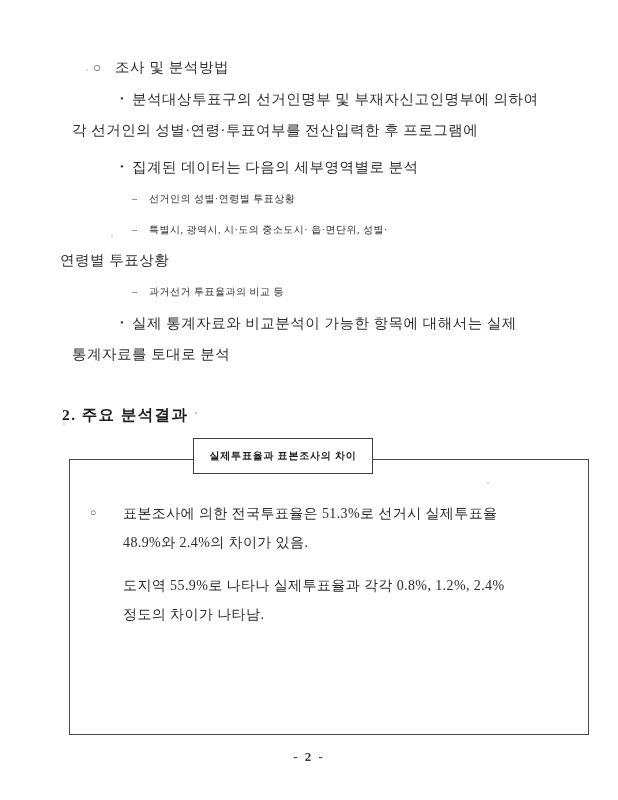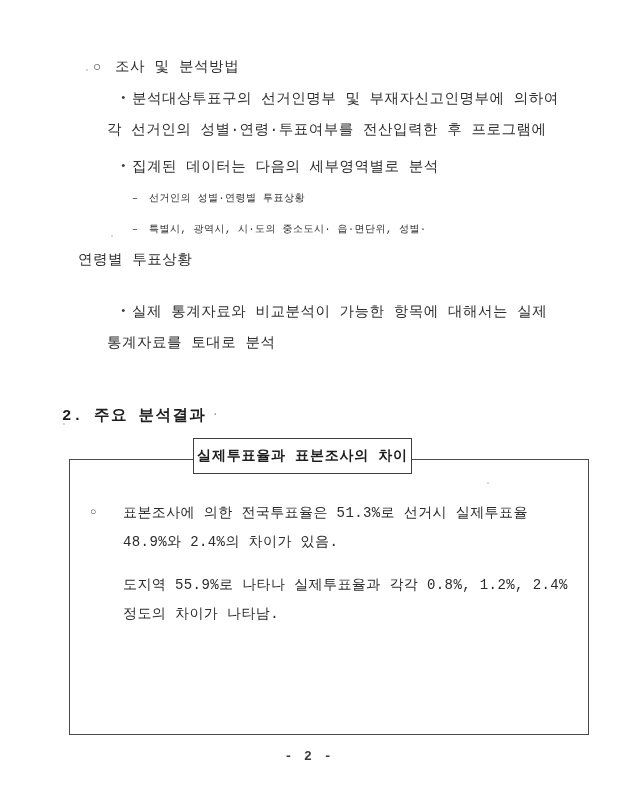--- a/index.html
+++ b/index.html
@@ -9,21 +9,21 @@
     background: #ffffff;
   }
 
   .page {
     position: relative;
     width: 618px;
     height: 800px;
     margin: 0 auto;
     background: #ffffff;
     overflow: hidden;
-    font-family: Liberation Mono, monospace;
+    font-family: Liberation Serif, serif;
     color: #2a2a2a;
     -webkit-font-smoothing: none;
   }
 
   
   .outline {
     position: absolute;
     left: 0;
     top: 52px;
     width: 618px;
@@ -60,42 +60,42 @@
   }
   .lvl2 .marker {
     display: inline-block;
     width: 12px;
     font-size: 11px;
     vertical-align: 2px;
     color: #3a3a3a;
   }
   
   .lvl2cont {
-    margin-left: 107px;
+    margin-left: 72px;
     font-size: 14.5px;
     line-height: 31px;
     letter-spacing: 0.5px;
     color: #2e2e2e;
   }
 
   
   .lvl3 {
     margin-left: 132px;
     font-size: 10px;
     line-height: 31px;
     letter-spacing: 0.5px;
     color: #2e2e2e;
   }
   .lvl3 .marker {
     display: inline-block;
     width: 17px;
     color: #3a3a3a;
   }
   .lvl3cont {
-    margin-left: 78px;
+    margin-left: 60px;
     font-size: 14.5px;
     line-height: 31px;
     letter-spacing: 0.5px;
     color: #2e2e2e;
   }
 
   
   .section-heading {
     position: absolute;
     left: 62px;
@@ -122,29 +122,29 @@
     height: 276px;
     border: 1.3px solid #4a4a4a;
     box-sizing: border-box;
     background: transparent;
   }
 
   .box-title {
     position: absolute;
     left: 193px;
     top: 438px;
-    width: 219px;
+    width: 180px;
     height: 36px;
     border: 1.3px solid #3e3e3e;
     box-sizing: border-box;
     background: #ffffff;
     display: flex;
     align-items: center;
     justify-content: center;
-    font-size: 14px;
+    font-size: 10px;
     font-weight: bold;
     letter-spacing: 0.8px;
     color: #1d1d1d;
     z-index: 4;
   }
 
   .box-body {
     position: absolute;
     left: 0;
     top: 0;
@@ -214,22 +214,23 @@
     <div class="line lvl2"><span class="marker">•</span><span>분석대상투표구의 선거인명부 및 부재자신고인명부에 의하여</span></div>
     <div class="line lvl2cont">각 선거인의 성별·연령·투표여부를 전산입력한 후 프로그램에</div>
 
     <div class="line lvl2" style="margin-top:5px;"><span class="marker">•</span><span>집계된 데이터는 다음의 세부영역별로 분석</span></div>
 
     <div class="line lvl3"><span class="marker">–</span><span>선거인의 성별·연령별 투표상황</span></div>
 
     <div class="line lvl3"><span class="marker">–</span><span>특별시, 광역시, 시·도의 중소도시· 읍·면단위, 성별·</span></div>
     <div class="line lvl3cont">연령별 투표상황</div>
 
-
-    <div class="line lvl2" style="margin-top:20px;"><span class="marker">•</span><span>실제 통계자료와 비교분석이 가능한 항목에 대해서는 실제</span></div>
+    <div class="line lvl3"><span class="marker">–</span><span>과거선거 투표율과의 비교 등</span></div>
+
+    <div class="line lvl2" style="margin-top:0;"><span class="marker">•</span><span>실제 통계자료와 비교분석이 가능한 항목에 대해서는 실제</span></div>
     <div class="line lvl2cont">통계자료를 토대로 분석</div>
   </div>
 
   <div class="section-heading"><span>2. 주요 분석결과</span><span class="heading-dot">·</span></div>
 
   <div class="result-box">
     <div class="box-body">
 
       <div class="bitem">
         <div class="brow first"><span class="marker">○</span><span>표본조사에 의한 전국투표율은 51.3%로 선거시 실제투표율</span></div>

